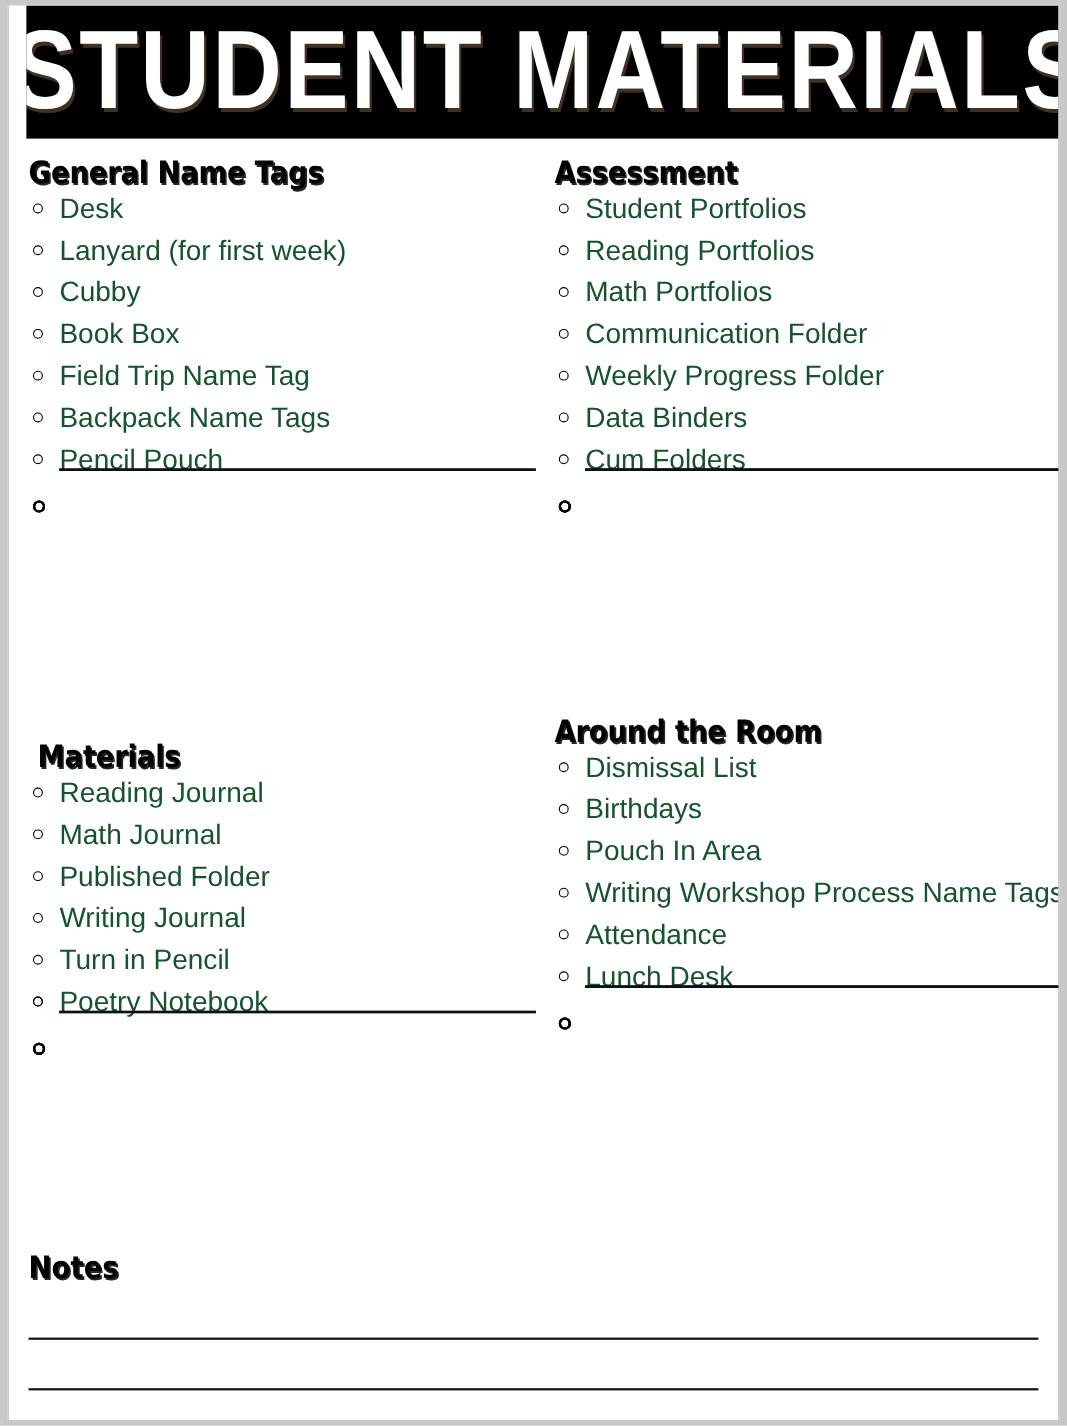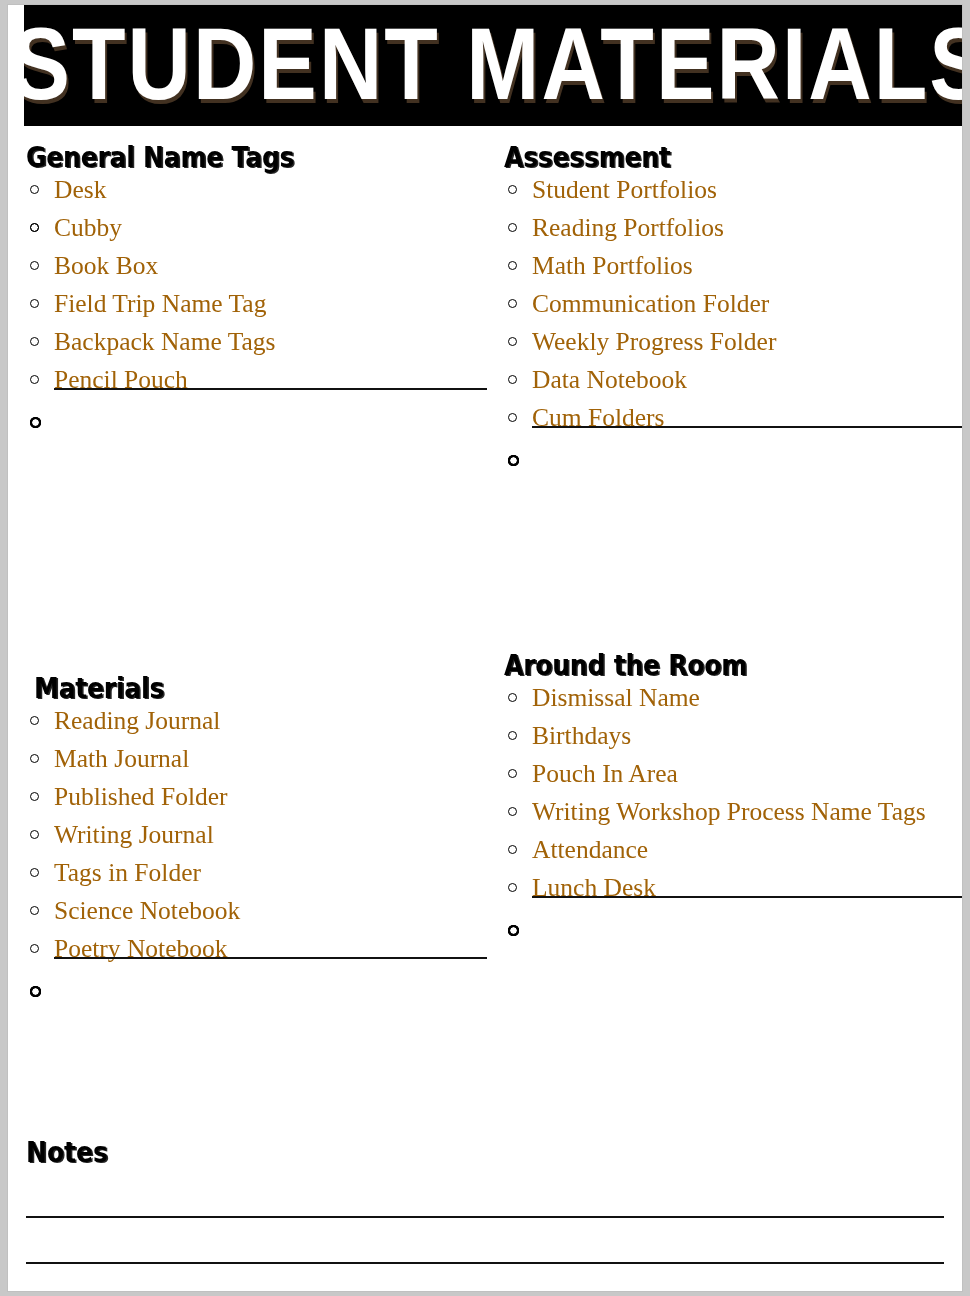--- a/index.html
+++ b/index.html
@@ -83,23 +83,22 @@
   ul.items {
     list-style: none;
     margin: 0;
     padding: 0;
   }
   ul.items li {
     position: relative;
     padding-left: 28px;
     font-size: 25.5px;
     line-height: 38px;
-    color: #a16207;
+    color: #14532d;
     font-weight: 300;
-    font-family: Liberation Serif, serif;
   }
   ul.items li .bullet {
     position: absolute;
     left: 4px;
     top: 14px;
     width: 9px;
     height: 9px;
     border: 1.6px solid #000;
     border-radius: 50%;
     box-sizing: border-box;
@@ -157,21 +156,21 @@
   </div>
 
   <div class="body-area">
 
     <div class="col col-left">
 
       <div class="section" id="sec-0" style="top:20px;">
         <div class="sec-head">General Name Tags</div>
         <ul class="items" id="list-0">
             <li><span class="bullet"></span><span>Desk</span></li>
-            <li><span class="bullet"></span></li>
+            <li><span class="bullet"></span><span>Lanyard (for first week)</span></li>
             <li><span class="bullet"></span><span>Cubby</span></li>
             <li><span class="bullet"></span><span>Book Box</span></li>
             <li><span class="bullet"></span><span>Field Trip Name Tag</span></li>
             <li><span class="bullet"></span><span>Backpack Name Tags</span></li>
             <li><span class="bullet"></span><span>Pencil Pouch</span></li>
             <li class="blank">
               <span class="bullet"></span>
               <span class="rule"></span>
             </li>
             <li class="blank">
@@ -185,22 +184,22 @@
           </ul>
       </div>
 
       <div class="section" id="sec-2" style="top:551px;">
         <div class="sec-head" style="margin-left:8px;">Materials</div>
         <ul class="items" id="list-2">
             <li><span class="bullet"></span><span>Reading Journal</span></li>
             <li><span class="bullet"></span><span>Math Journal</span></li>
             <li><span class="bullet"></span><span>Published Folder</span></li>
             <li><span class="bullet"></span><span>Writing Journal</span></li>
-            <li><span class="bullet"></span><span>Tags in Folder</span></li>
-            <li><span class="bullet"></span><span>Science Notebook</span></li>
+            <li><span class="bullet"></span><span>Turn in Pencil</span></li>
+            <li><span class="bullet"></span></li>
             <li><span class="bullet"></span><span>Poetry Notebook</span></li>
             <li class="blank">
               <span class="bullet"></span>
               <span class="rule"></span>
             </li>
             <li class="blank">
               <span class="bullet"></span>
               <span class="rule"></span>
             </li>
             <li class="blank">
@@ -219,21 +218,21 @@
     <div class="col col-right">
 
       <div class="section" id="sec-1" style="top:20px;">
         <div class="sec-head">Assessment</div>
         <ul class="items" id="list-1">
             <li><span class="bullet"></span><span>Student Portfolios</span></li>
             <li><span class="bullet"></span><span>Reading Portfolios</span></li>
             <li><span class="bullet"></span><span>Math Portfolios</span></li>
             <li><span class="bullet"></span><span>Communication Folder</span></li>
             <li><span class="bullet"></span><span>Weekly Progress Folder</span></li>
-            <li><span class="bullet"></span><span>Data Notebook</span></li>
+            <li><span class="bullet"></span><span>Data Binders</span></li>
             <li><span class="bullet"></span><span>Cum Folders</span></li>
             <li class="blank">
               <span class="bullet"></span>
               <span class="rule"></span>
             </li>
             <li class="blank">
               <span class="bullet"></span>
               <span class="rule"></span>
             </li>
             <li class="blank">
@@ -243,21 +242,21 @@
             <li class="blank">
               <span class="bullet"></span>
               <span class="rule"></span>
             </li>
           </ul>
       </div>
 
       <div class="section" id="sec-3" style="top:528px;">
         <div class="sec-head">Around the Room</div>
         <ul class="items" id="list-3">
-            <li><span class="bullet"></span><span>Dismissal Name</span></li>
+            <li><span class="bullet"></span><span>Dismissal List</span></li>
             <li><span class="bullet"></span><span>Birthdays</span></li>
             <li><span class="bullet"></span><span>Pouch In Area</span></li>
             <li><span class="bullet"></span><span>Writing Workshop Process Name Tags</span></li>
             <li><span class="bullet"></span><span>Attendance</span></li>
             <li><span class="bullet"></span><span>Lunch Desk</span></li>
             <li class="blank">
               <span class="bullet"></span>
               <span class="rule"></span>
             </li>
             <li class="blank">

